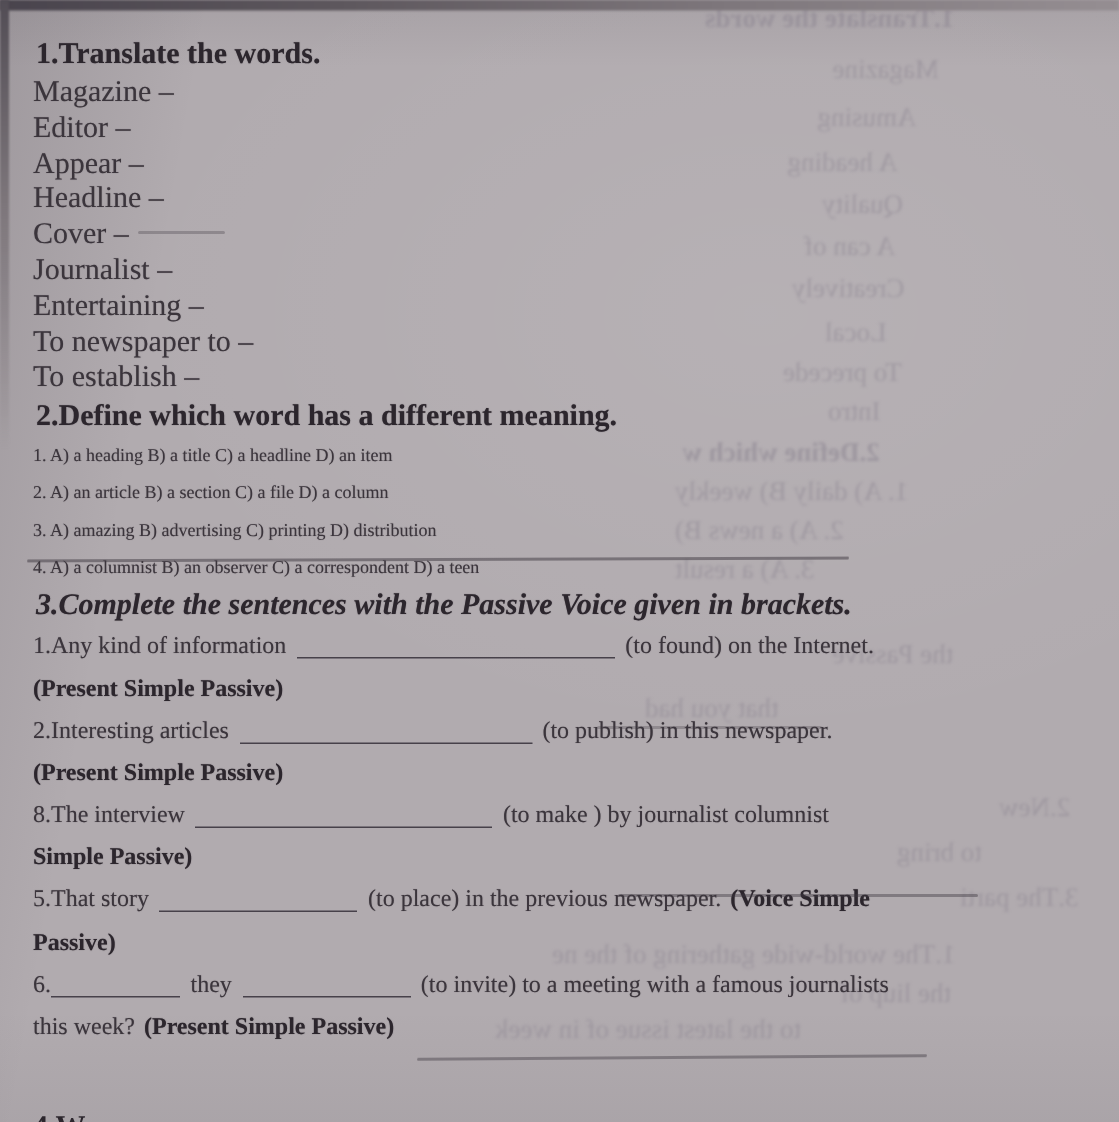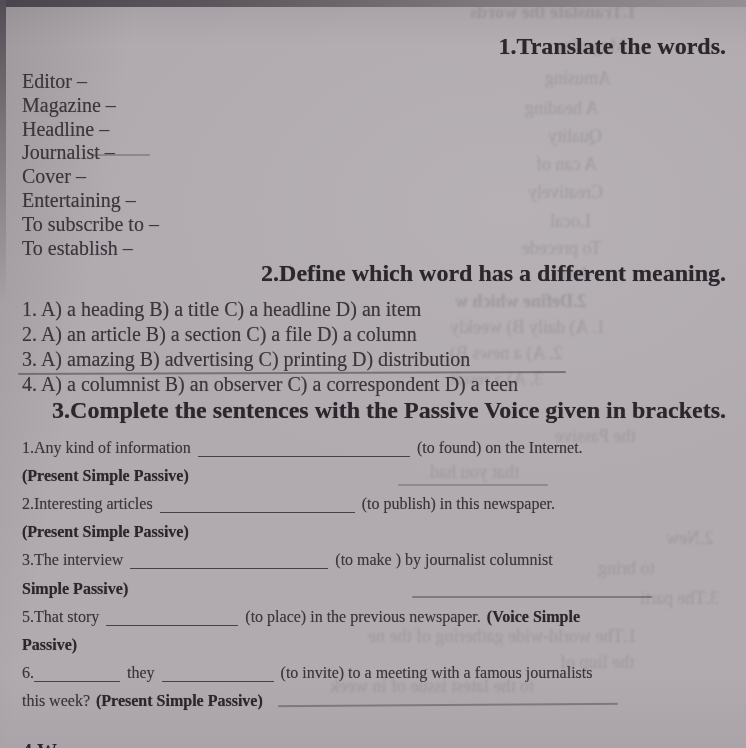--- a/index.html
+++ b/index.html
@@ -15,26 +15,26 @@
       linear-gradient(to top, rgba(40,35,45,0.05) 0%, rgba(40,35,45,0) 10%),
       #b1abaf;
   }
   .edge-top{position:absolute;left:0;top:0;width:746px;height:7px;
     background:linear-gradient(to right,#49444d 0%,#5d575d 30%,#7e777c 65%,#958e92 100%);
     filter:blur(0.6px);}
   .edge-left{position:absolute;left:0;top:0;width:6px;height:300px;
     background:linear-gradient(to bottom,#524d55 0%,#7d767b 45%,rgba(125,118,123,0) 100%);
     filter:blur(0.6px);}
   .content{position:absolute;left:22px;top:22px;width:716px;}
-  .h{font-weight:700;font-size:24px;line-height:24px;margin:12px;color:#2c262d;
-     text-shadow:0 0 0.7px rgba(44,38,45,0.55);text-align:right;}
+  .h{font-weight:700;font-size:20px;line-height:24px;margin:2px;color:#2c262d;
+     text-shadow:0 0 0.7px rgba(44,38,45,0.55);}
   .word{font-size:20px;line-height:23.8px;margin:0;text-shadow:0 0 0.7px rgba(59,53,60,0.45);}
-  .opt{font-size:20px;line-height:24.8px;margin:0;text-shadow:0 0 0.7px rgba(59,53,60,0.45);}
+  .opt{font-size:12px;line-height:24.8px;margin:0;text-shadow:0 0 0.7px rgba(59,53,60,0.45);}
   .s2{margin-top:1px;}
-  .s3{margin-top:1px;}
+  .s3{margin-top:1px;font-style:italic;}
   .sline{font-size:16px;line-height:28.2px;height:28.2px;white-space:nowrap;
          text-shadow:0 0 0.7px rgba(59,53,60,0.45);}
   .b{font-weight:700;color:#2c262d;text-shadow:0 0 0.7px rgba(44,38,45,0.55);}
   .blank{display:inline-block;border-bottom:1.6px solid #47414a;height:14px;
          vertical-align:-4px;margin:0 7px;}
   .ml{margin-left:6px;}
   .ghost{position:absolute;transform:scaleX(-1);color:#8b8490;opacity:0.5;
          filter:blur(1.1px);font-size:18px;white-space:nowrap;}
   .ghost.gb{font-weight:700;opacity:0.55;}
   .crease{position:absolute;height:2px;background:#3e3840;border-radius:1px;filter:blur(0.4px);}
@@ -65,27 +65,28 @@
   <span class="ghost" style="left:666px;top:528px;">2.New</span>
   <span class="ghost" style="left:598px;top:558px;">to bring</span>
   <span class="ghost" style="left:640px;top:588px;">3.The parti</span>
   <span class="ghost" style="left:368px;top:626px;">1.The world-wide gathering of the ne</span>
   <span class="ghost" style="left:560px;top:652px;">the liup of</span>
   <span class="ghost" style="left:330px;top:676px;">to the latest issue of in week</span>
 
   <div class="content">
 
     <p class="h">1.Translate the words.</p>
+    <p class="word">Magazine –</p>
     <p class="word">Editor –</p>
-    <p class="word">Magazine –</p>
+    <p class="word">Appear –</p>
     <p class="word">Headline –</p>
+    <p class="word">Cover –</p>
     <p class="word">Journalist –</p>
-    <p class="word">Cover –</p>
     <p class="word">Entertaining –</p>
-    <p class="word">To subscribe to –</p>
+    <p class="word">To newspaper to –</p>
     <p class="word">To establish –</p>
 
     <p class="h s2">2.Define which word has a different meaning.</p>
     <p class="opt">1. A) a heading B) a title C) a headline D) an item</p>
     <p class="opt">2. A) an article B) a section C) a file D) a column</p>
     <p class="opt">3. A) amazing B) advertising C) printing D) distribution</p>
     <p class="opt">4. A) a columnist B) an observer C) a correspondent D) a teen</p>
 
     <p class="h s3">3.Complete the sentences with the Passive Voice given in brackets.</p>
 
@@ -97,21 +98,21 @@
     </div>
 
     <div class="sline">
       <span>2.Interesting articles</span><span class="blank" style="width:195px;"></span><span>(to publish) in this newspaper.</span>
     </div>
     <div class="sline">
       <span class="b">(Present Simple Passive)</span>
     </div>
 
     <div class="sline">
-      <span>3.The interview</span><span class="blank" style="width:198px;"></span><span>(to make ) by journalist columnist</span>
+      <span>8.The interview</span><span class="blank" style="width:198px;"></span><span>(to make ) by journalist columnist</span>
     </div>
 
     <div class="sline">
       <span class="b">Simple Passive)</span>
     </div>
 
     <div class="sline">
       <span>5.That story</span><span class="blank" style="width:132px;"></span><span>(to place) in the previous newspaper.</span><span class="b ml">(Voice Simple</span>
     </div>
     <div class="sline">

